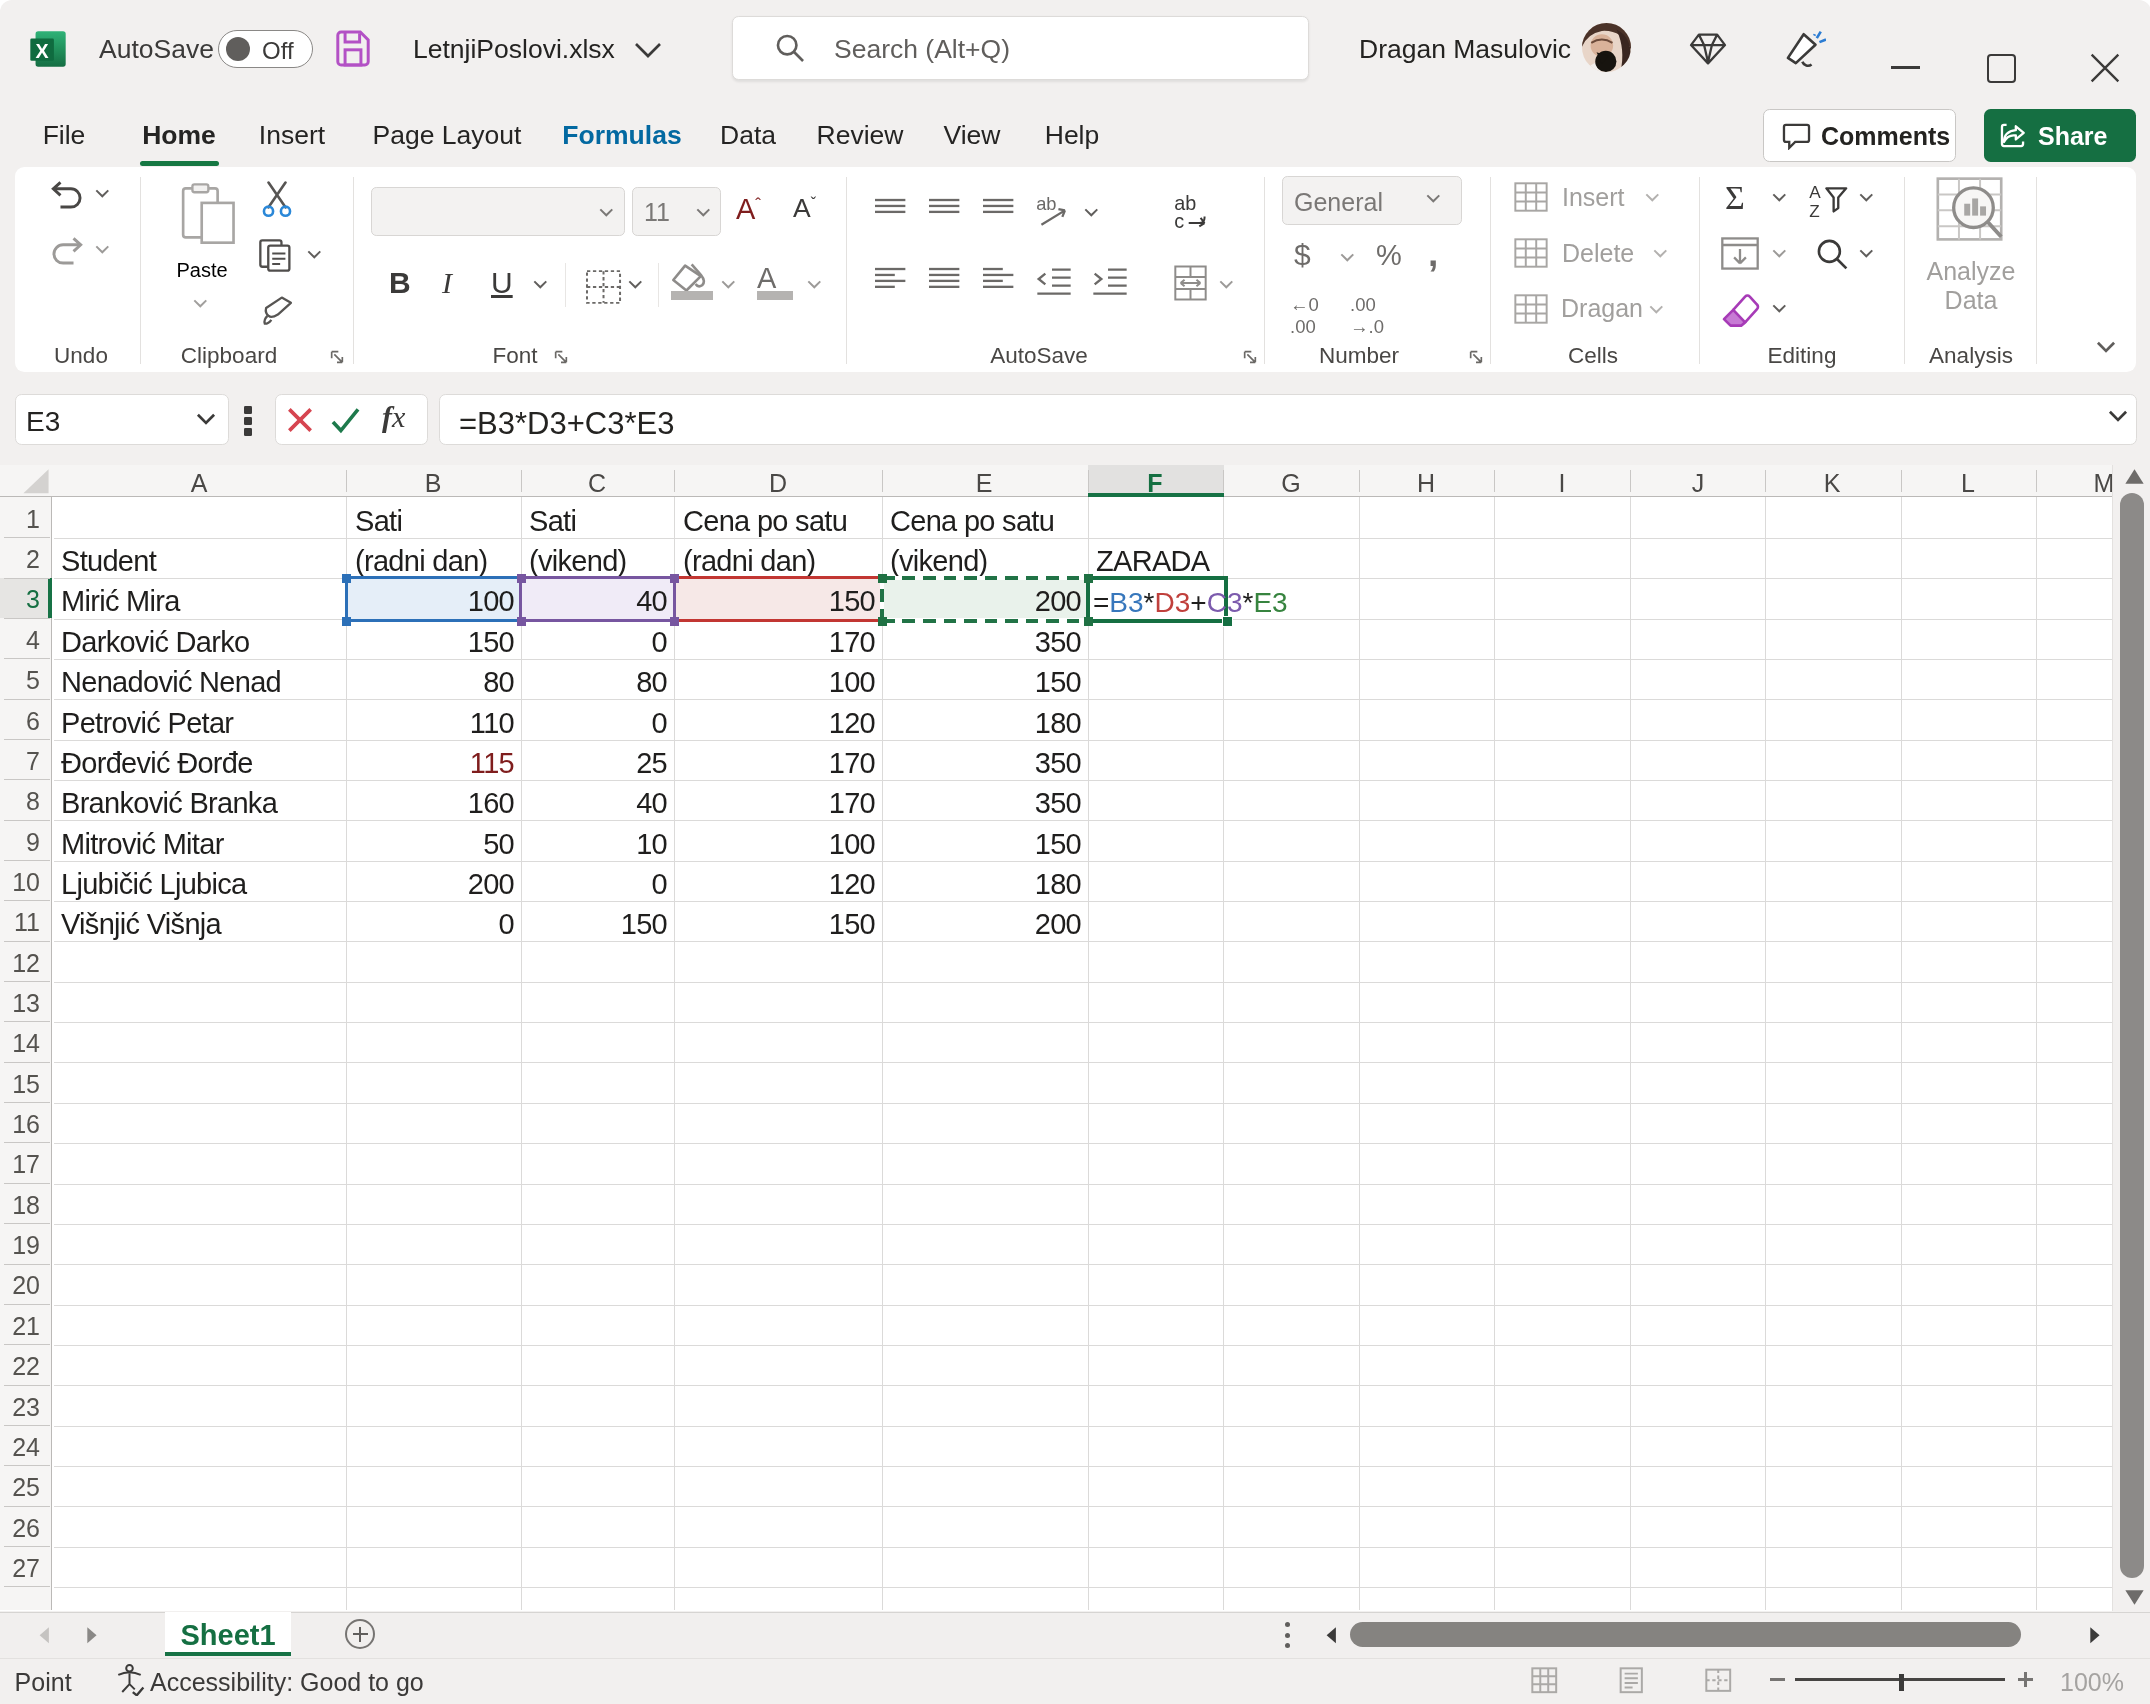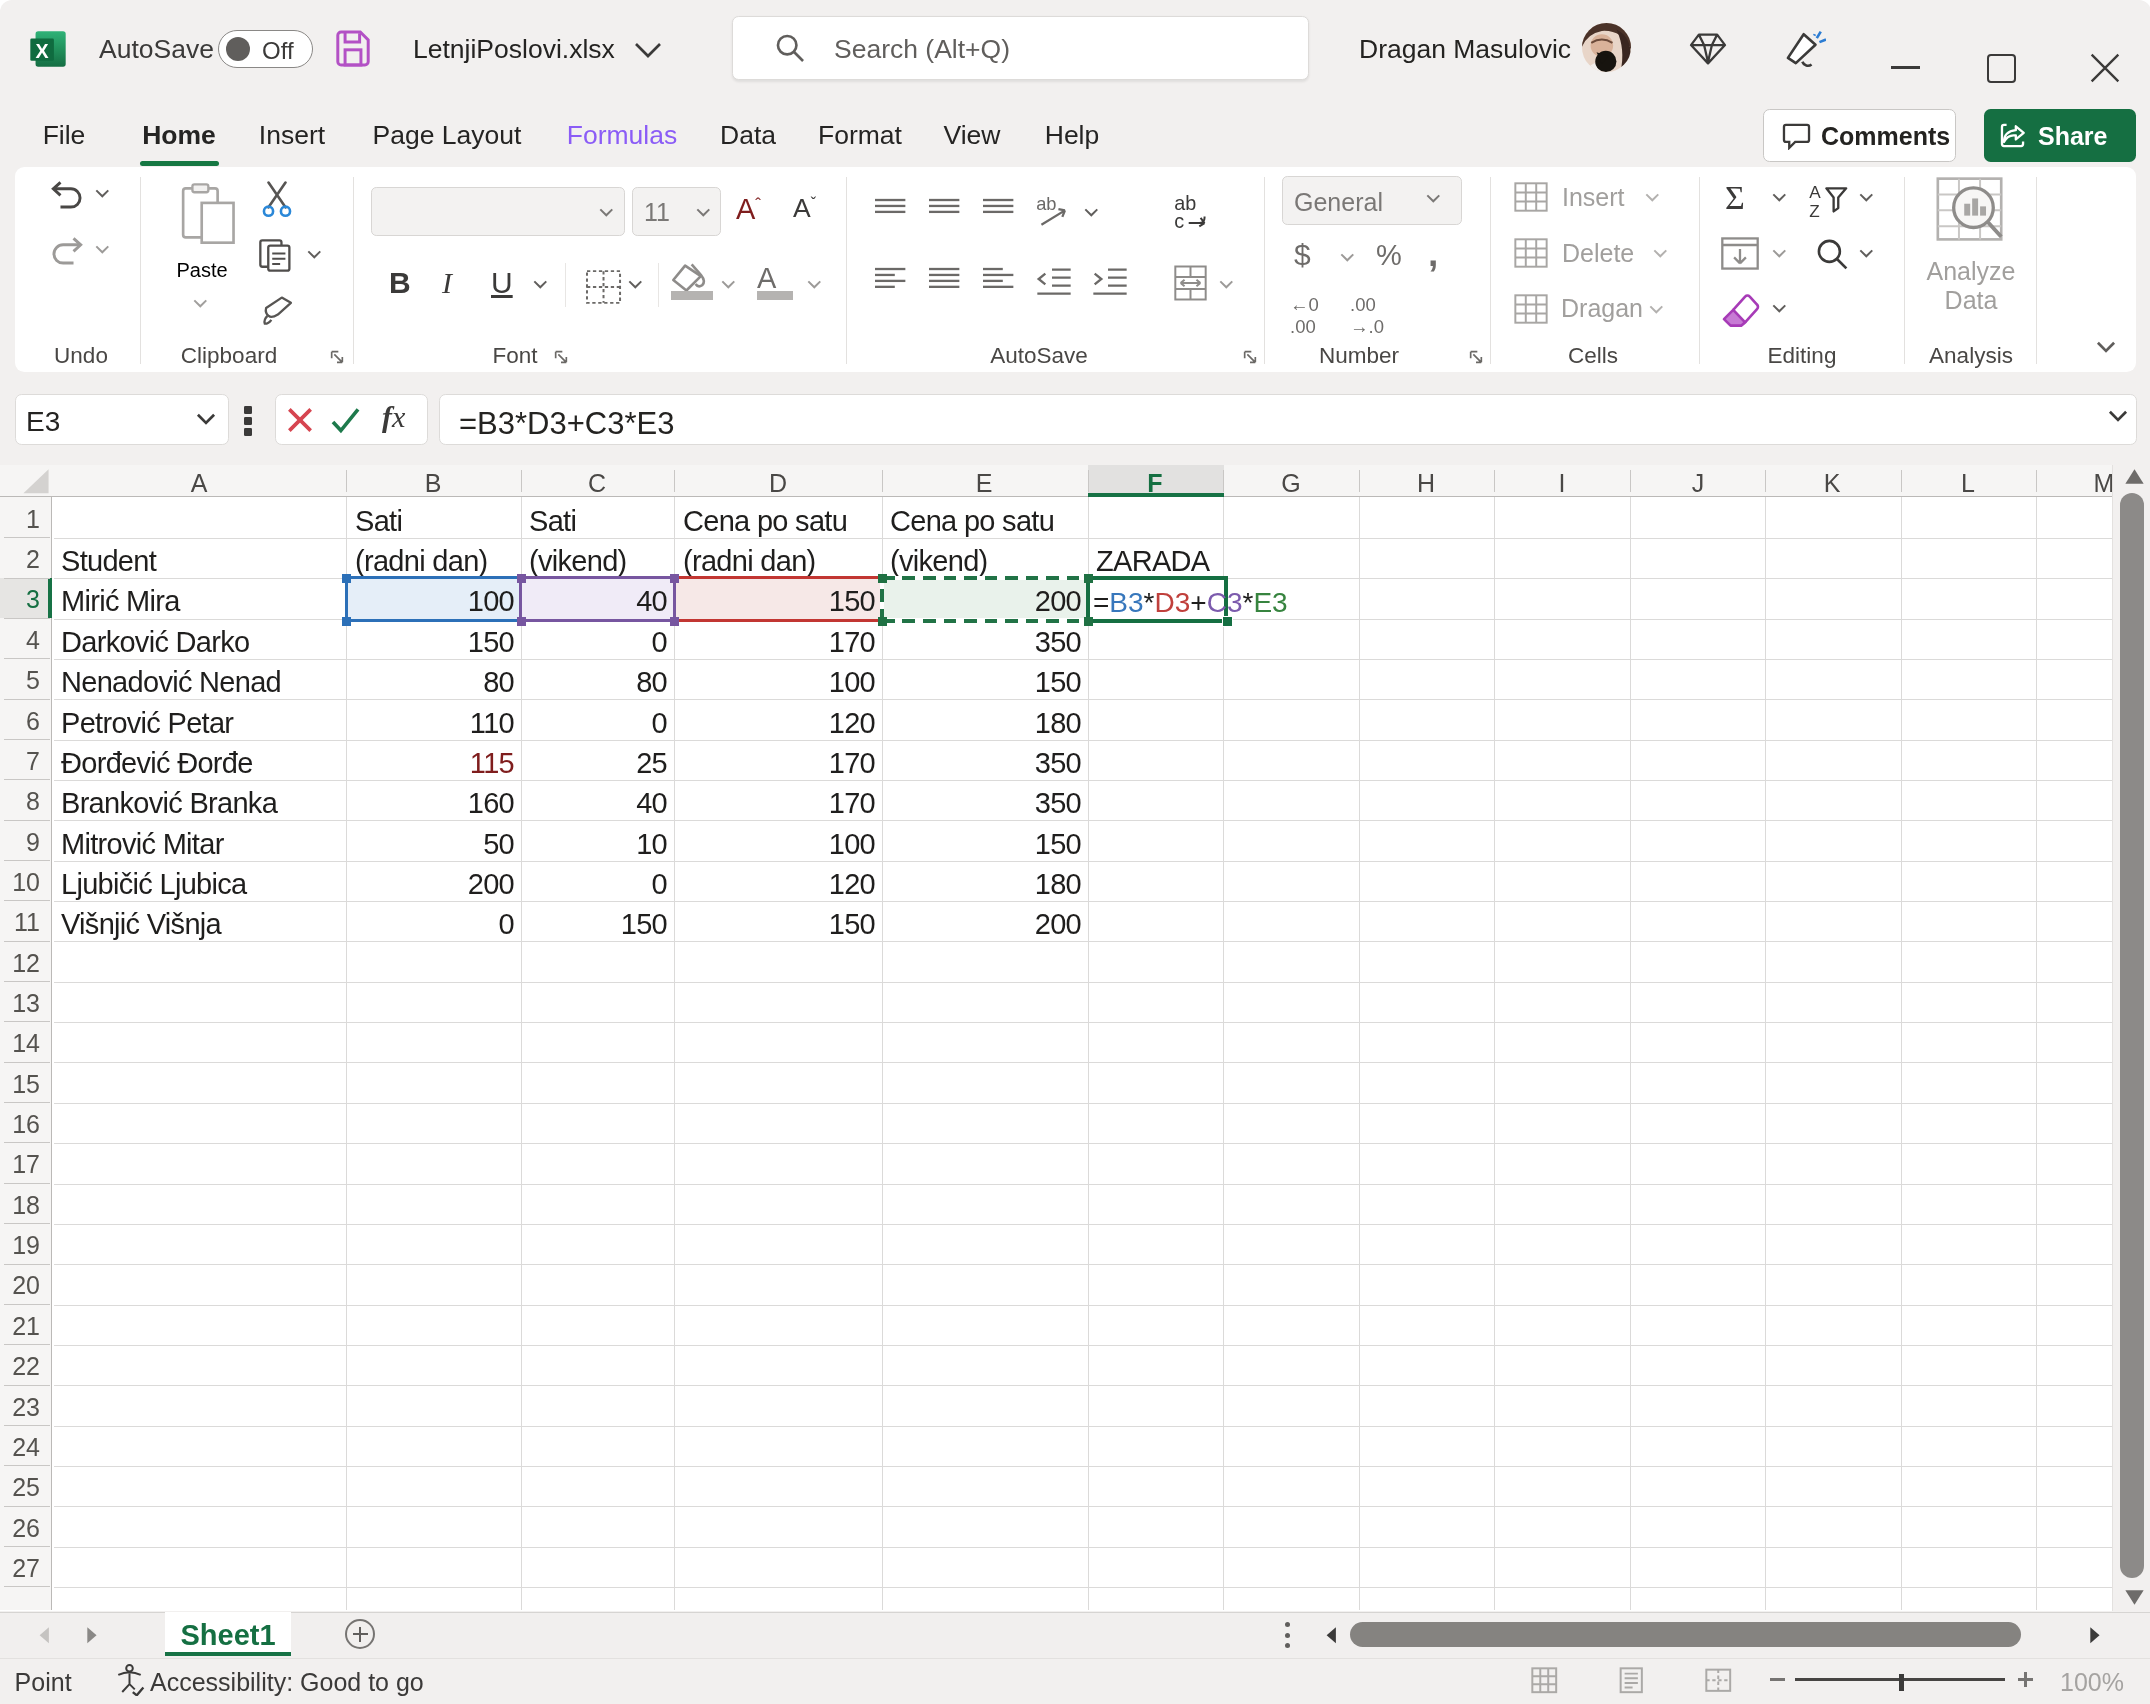--- a/index.html
+++ b/index.html
@@ -70,23 +70,23 @@
     </svg>
 <div class="abs" style="left:1891px;top:66px;width:29px;height:3px;background:#3B3A39"></div>
 <div class="abs" style="left:1987px;top:54px;width:29px;height:29px;border:2.3px solid #3B3A39;border-radius:4px"></div>
 <svg class="abs" style="left:2089px;top:52px" width="32" height="32" viewBox="0 0 48 48">
       <path d="M4 4 L44 44 M44 4 L4 44" stroke="#3B3A39" stroke-width="3.5"></path>
     </svg>
 <div class="tx" style="left:64px;top:120px;font-size:26.5px;font-weight:400;color:#252423;transform:translateX(-50%)">File</div>
 <div class="tx" style="left:179px;top:120px;font-size:26.5px;font-weight:600;color:#252423;transform:translateX(-50%)">Home</div>
 <div class="tx" style="left:292px;top:120px;font-size:26.5px;font-weight:400;color:#252423;transform:translateX(-50%)">Insert</div>
 <div class="tx" style="left:447px;top:120px;font-size:26.5px;font-weight:400;color:#252423;transform:translateX(-50%)">Page Layout</div>
-<div class="tx" style="left:622px;top:120px;font-size:26.5px;font-weight:400;color:#8b5cf6;transform:translateX(-50%)">Formulas</div>
+<div class="tx" style="left:622px;top:120px;font-size:26.5px;font-weight:700;color:#0369a1;transform:translateX(-50%)">Formulas</div>
 <div class="tx" style="left:748px;top:120px;font-size:26.5px;font-weight:400;color:#252423;transform:translateX(-50%)">Data</div>
-<div class="tx" style="left:860px;top:120px;font-size:26.5px;font-weight:400;color:#252423;transform:translateX(-50%)">Format</div>
+<div class="tx" style="left:860px;top:120px;font-size:26.5px;font-weight:400;color:#252423;transform:translateX(-50%)">Review</div>
 <div class="tx" style="left:972px;top:120px;font-size:26.5px;font-weight:400;color:#252423;transform:translateX(-50%)">View</div>
 <div class="tx" style="left:1072px;top:120px;font-size:26.5px;font-weight:400;color:#252423;transform:translateX(-50%)">Help</div>
 <div class="abs" style="left:140px;top:161px;width:79px;height:4.6px;background:#16784300;background:#167843;border-radius:2.6px"></div>
 <div class="abs" style="left:1763px;top:109px;width:193px;height:53px;background:#fff;border:1.3px solid #C9C7C5;border-radius:6.6px"></div>
 <svg class="abs" style="left:1782px;top:122px" width="29" height="28" viewBox="0 0 44 42">
       <path d="M6 4 h32 a3 3 0 0 1 3 3 v20 a3 3 0 0 1 -3 3 H20 l-9 9 v-9 H6 a3 3 0 0 1 -3-3 V7 a3 3 0 0 1 3-3 Z" fill="none" stroke="#3B3A39" stroke-width="3.5"></path>
     </svg>
 <div class="tx" style="left:1821px;top:122px;font-size:25px;font-weight:700;color:#242321">Comments</div>
 <div class="abs" style="left:1984px;top:109px;width:152px;height:53px;background:#156F42;border-radius:6.6px"></div>
 <svg class="abs" style="left:2000px;top:121px" width="29" height="29" viewBox="0 0 44 44">

